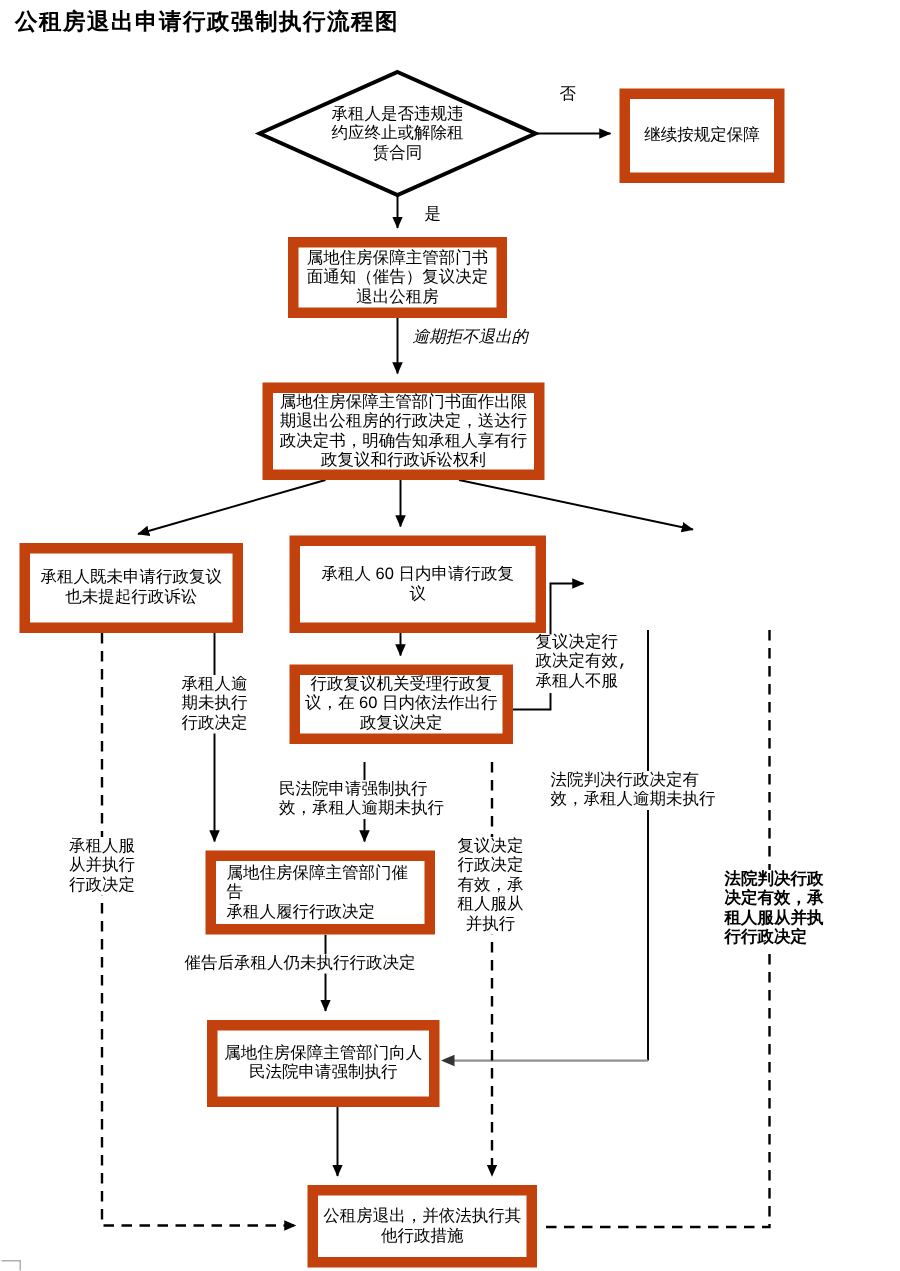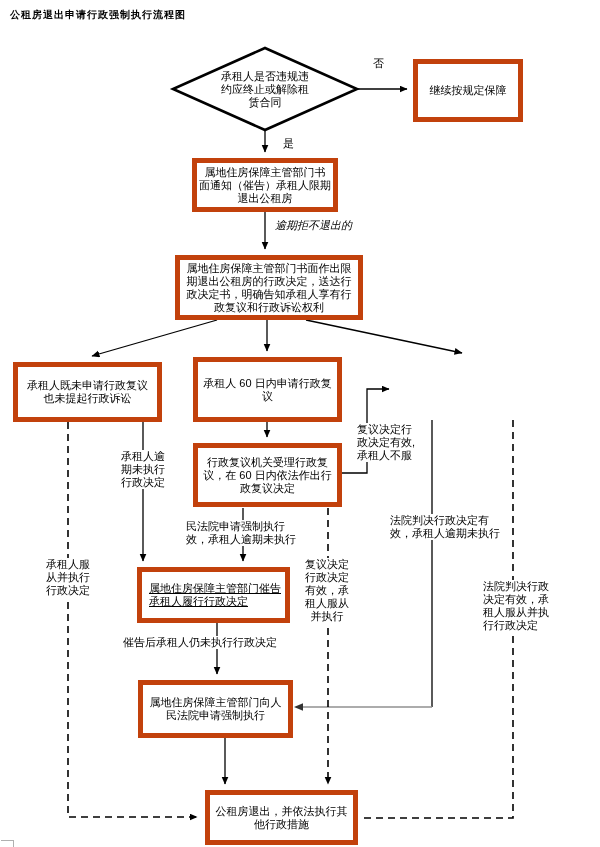--- a/index.html
+++ b/index.html
@@ -1,22 +1,22 @@
 <!DOCTYPE html>
 <html><head>
 <meta charset="utf-8">
 <style>
   html,body{margin:0;padding:0;background:#fff;}
   body{width:600px;height:847px;position:relative;overflow:hidden;
        font-family:"Liberation Sans","DejaVu Sans",sans-serif;color:#000;}
   .canvas{position:absolute;left:0;top:0;width:600px;height:847px;}
   svg.lines{position:absolute;left:0;top:0;}
-  .title{position:absolute;left:10px;top:5px;font-weight:bold;font-size:10px;
+  .title{position:absolute;left:10px;top:5px;font-weight:bold;font-size:15px;
          line-height:20px;letter-spacing:1px;white-space:nowrap;}
-  .box{position:absolute;box-sizing:border-box;border:5px solid #c2410c;background:#fff;
+  .box{position:absolute;box-sizing:border-box;border:7px solid #c2410c;background:#fff;
        display:flex;align-items:center;justify-content:center;text-align:center;
        white-space:pre-line;font-size:11px;line-height:13px;padding:2px;}
   .box.left-text{justify-content:flex-start;text-align:left;padding-left:7px;}
   .plain{position:absolute;box-sizing:border-box;display:flex;align-items:center;
          justify-content:center;text-align:center;white-space:pre-line;
          font-size:11px;line-height:13px;font-family:Liberation Serif, serif;}
   .lbl{position:absolute;background:#fff;white-space:pre-line;font-size:11px;
        line-height:13px;padding:0 1px;text-align:left;}
   .corner-artifact{position:absolute;left:1px;top:840px;width:12px;height:6px;
        border-top:1px solid #b0b0b0;border-right:1px solid #b0b0b0;}
@@ -56,61 +56,61 @@
     <path d="M513,420 V818 H359" fill="none" stroke="#000" stroke-width="1.6" stroke-dasharray="7 5"></path>
   </svg>
 
   <div class="title">公租房退出申请行政强制执行流程图</div>
 
   <div class="plain" style="left:188px;top:69px;width:154px;height:40px;">承租人是否违规违
 约应终止或解除租
 赁合同</div>
   <div class="box" style="left:413px;top:59px;width:110px;height:63px;">继续按规定保障</div>
   <div class="box" style="left:192px;top:158px;width:146px;height:54px;">属地住房保障主管部门书
-面通知（催告）承租人限期
+面通知（催告）复议决定
 退出公租房</div>
   <div class="box" style="left:13px;top:362px;width:149px;height:60px;">承租人既未申请行政复议
 也未提起行政诉讼</div>
   <div class="box" style="left:175px;top:255px;width:188px;height:65px;">属地住房保障主管部门书面作出限
 期退出公租房的行政决定，送达行
 政决定书，明确告知承租人享有行
 政复议和行政诉讼权利</div>
-  <div class="box" style="left:193px;top:357px;width:149px;height:65px;">承租人 60 日内申请行政复
+  <div class="box" style="left:193px;top:357px;width:171px;height:65px;">承租人 60 日内申请行政复
 议</div>
-  <div class="box" style="left:193px;top:443px;width:149px;height:64px;">行政复议机关受理行政复
+  <div class="box" style="left:193px;top:443px;width:149px;height:53px;">行政复议机关受理行政复
 议，在 60 日内依法作出行
 政复议决定</div>
-  <div class="box left-text" style="left:137px;top:567px;width:153px;height:56px;text-decoration:underline;">属地住房保障主管部门催告
+  <div class="box left-text" style="left:137px;top:567px;width:153px;height:56px;">属地住房保障主管部门催告
 承租人履行行政决定</div>
   <div class="box" style="left:138px;top:680px;width:155px;height:58px;">属地住房保障主管部门向人
 民法院申请强制执行</div>
   <div class="box" style="left:205px;top:790px;width:153px;height:55px;">公租房退出，并依法执行其
 他行政措施</div>
 
   <div class="lbl" style="left:372px;top:57px;">否</div>
   <div class="lbl" style="left:282px;top:137px;">是</div>
   <div class="lbl" style="left:274px;top:219px;font-style:italic;">逾期拒不退出的</div>
   <div class="lbl" style="left:120px;top:450px;">承租人逾
 期未执行
 行政决定</div>
   <div class="lbl" style="left:45px;top:558px;">承租人服
 从并执行
 行政决定</div>
-  <div class="lbl" style="left:356px;top:423px;">复议决定行
+  <div class="lbl" style="left:356px;top:423px;font-family:Liberation Mono, monospace;">复议决定行
 政决定有效,
 承租人不服</div>
   <div class="lbl" style="left:185px;top:520px;">民法院申请强制执行
 效，承租人逾期未执行</div>
-  <div class="lbl" style="left:389px;top:514px;">法院判决行政决定有
+  <div class="lbl" style="left:366px;top:514px;">法院判决行政决定有
 效，承租人逾期未执行</div>
   <div class="lbl" style="left:304px;top:558px;text-align:center;">复议决定
 行政决定
 有效，承
 租人服从
 并执行</div>
-  <div class="lbl" style="left:482px;top:580px;">法院判决行政
+  <div class="lbl" style="left:482px;top:580px;font-weight:bold;">法院判决行政
 决定有效，承
 租人服从并执
 行行政决定</div>
   <div class="lbl" style="left:122px;top:636px;">催告后承租人仍未执行行政决定</div>
 
   <div class="corner-artifact"></div>
 </div>
 
 </body></html>

